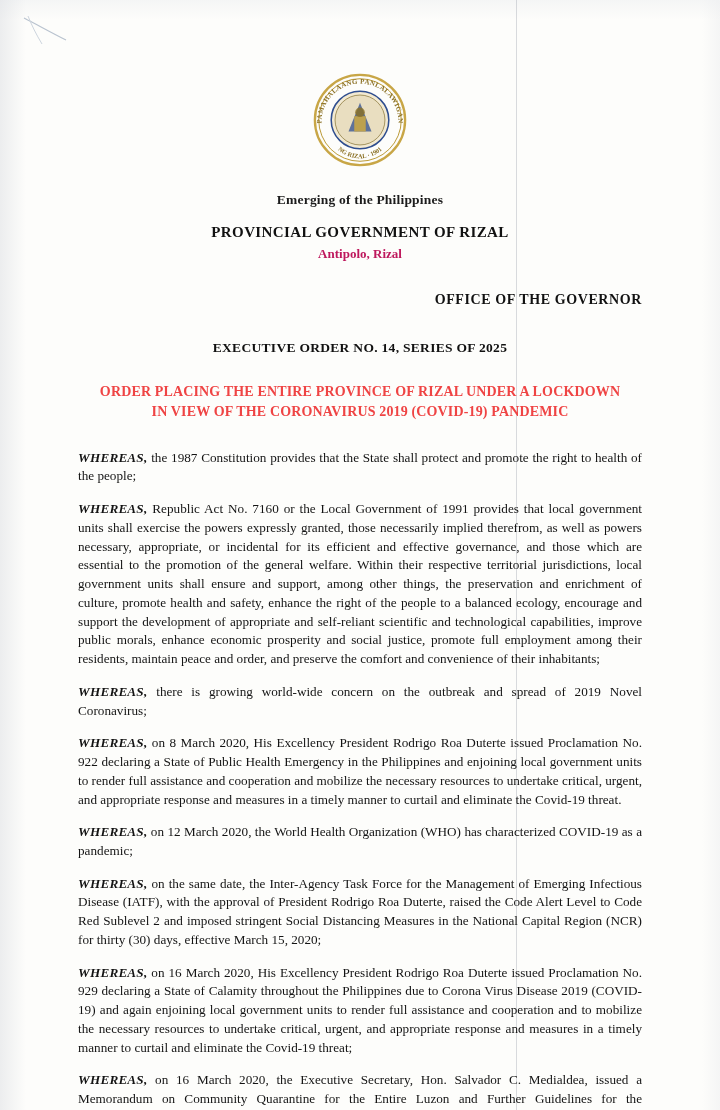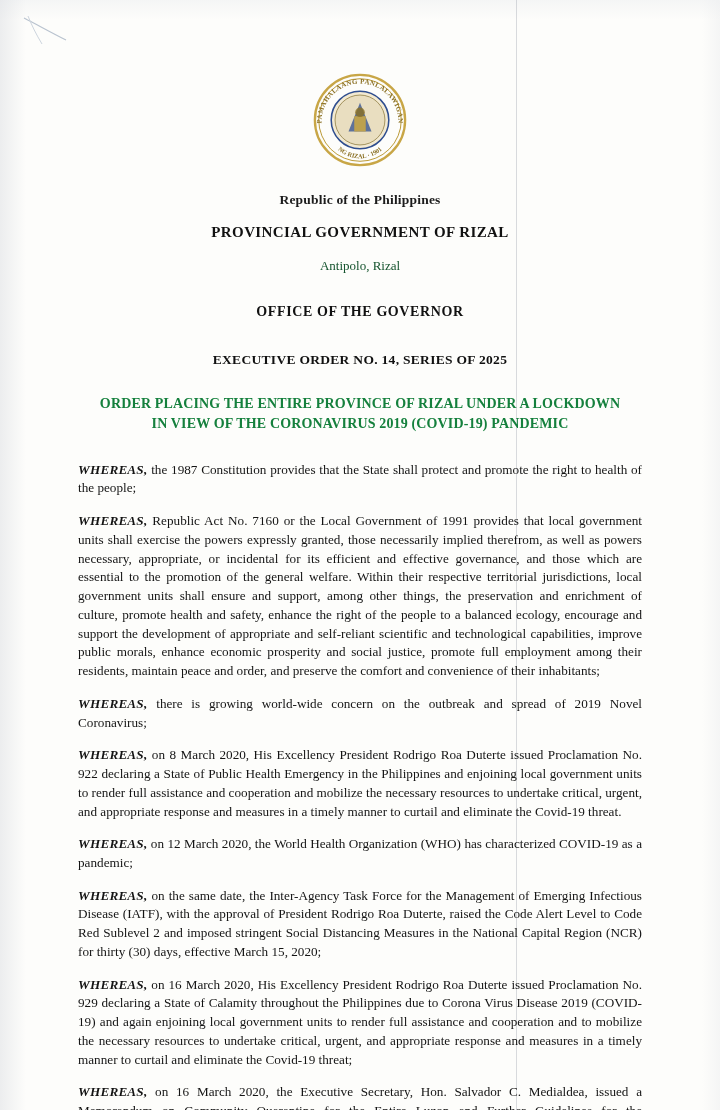--- a/index.html
+++ b/index.html
@@ -77,26 +77,26 @@
   }
   .hd-line2 {
     font-size: 15px;
     font-weight: bold;
     letter-spacing: 0.4px;
     color: #111;
     margin-top: 12px;
   }
   .hd-line3 {
     font-size: 13px;
-    font-weight: normal;
-    color: #14532d;
-    margin-top: 14px;
+    font-weight: bold;
+    color: #be185d;
+    margin-top: 2px;
   }
   .office-line {
-    text-align: center;
+    text-align: right;
     font-size: 14px;
     font-weight: bold;
     letter-spacing: 0.6px;
     margin-top: 28px;
     color: #111;
   }
   .eo-line {
     text-align: center;
     font-size: 13.5px;
     font-weight: bold;
@@ -104,21 +104,21 @@
     margin-top: 32px;
     color: #111;
   }
   .title-block {
     text-align: center;
     font-size: 14px;
     font-weight: bold;
     letter-spacing: 0.15px;
     line-height: 1.45;
     margin-top: 26px;
-    color: #15803d;
+    color: #ef4444;
   }
   .body-block {
     margin-top: 26px;
   }
   p.para {
     margin: 0 0 14px 0;
     font-size: 13.2px;
     line-height: 1.42;
     text-align: justify;
     color: #141414;
@@ -160,21 +160,21 @@
         <text font-family="Liberation Serif, serif" font-size="7.2" fill="#8a6f22" font-weight="bold" letter-spacing="0.4">
           <textPath href="#sealArcTop" startOffset="50%" text-anchor="middle">PAMAHALAANG PANLALAWIGAN</textPath>
         </text>
         <text font-family="Liberation Serif, serif" font-size="6.6" fill="#8a6f22" font-weight="bold">
           <textPath href="#sealArcBottom" startOffset="50%" text-anchor="middle">NG RIZAL · 1901</textPath>
         </text>
       </svg>
     </div>
 
     <div class="heading">
-      <div class="hd-line1">Republic of the Philippines</div>
+      <div class="hd-line1">Emerging of the Philippines</div>
       <div class="hd-line2">PROVINCIAL GOVERNMENT OF RIZAL</div>
       <div class="hd-line3">Antipolo, Rizal</div>
     </div>
 
     <div class="office-line">OFFICE OF THE GOVERNOR</div>
 
     <div class="eo-line">EXECUTIVE ORDER NO. 14, SERIES OF 2025</div>
 
     <div class="title-block">
       <div>ORDER PLACING THE ENTIRE PROVINCE OF RIZAL UNDER A LOCKDOWN</div>

